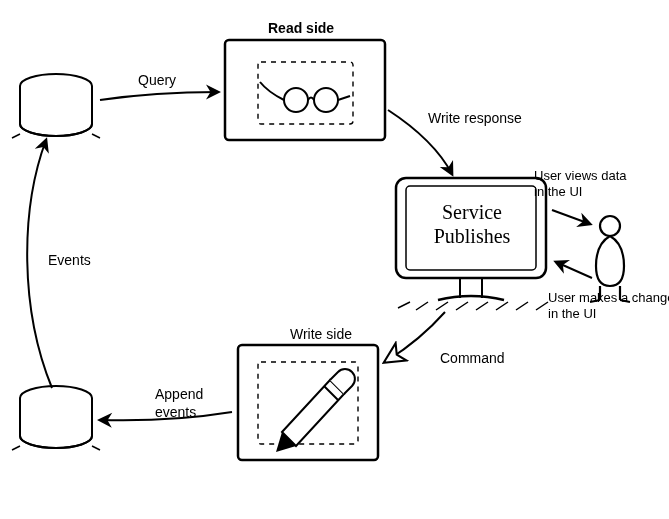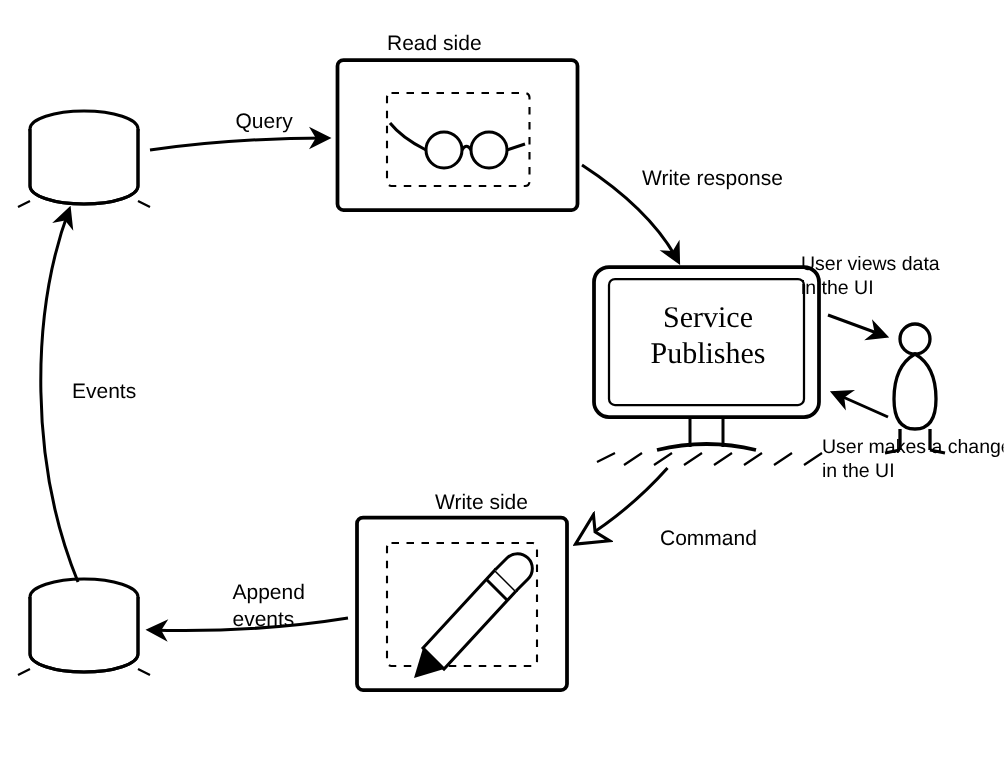--- a/index.html
+++ b/index.html
@@ -122,23 +122,23 @@
     <path d="M592,278 L556,262" stroke="#000" stroke-width="2" fill="none" marker-end="url(#arrow)"></path>
 
     <path d="M445,312 Q420,340 388,360" stroke="#000" stroke-width="2" fill="none" marker-end="url(#arrow-open)"></path>
 
     <path d="M232,412 Q170,422 100,420" stroke="#000" stroke-width="2" fill="none" marker-end="url(#arrow)"></path>
 
     <path d="M52,388 C20,310 20,210 46,140" stroke="#000" stroke-width="2" fill="none" marker-end="url(#arrow)"></path>
   </svg>
 
 
-  <div class="label" style="left:258px; top:20px;">Read side</div>
+  <div class="label" style="left:268px; top:20px;font-weight:bold;">Read side</div>
 
-  <div class="label" style="left:138px; top:72px;margin-left:19px;">Query</div>
+  <div class="label" style="left:138px; top:72px;">Query</div>
 
   <div class="label" style="left:428px; top:110px;">Write response</div>
 
   <div class="service-text" style="left:412px; top:200px;">Service
 Publishes</div>
 
   <div class="label small" style="left:534px; top:168px;">User views data
 in the UI</div>
 
   <div class="label small" style="left:548px; top:290px;">User makes a change

